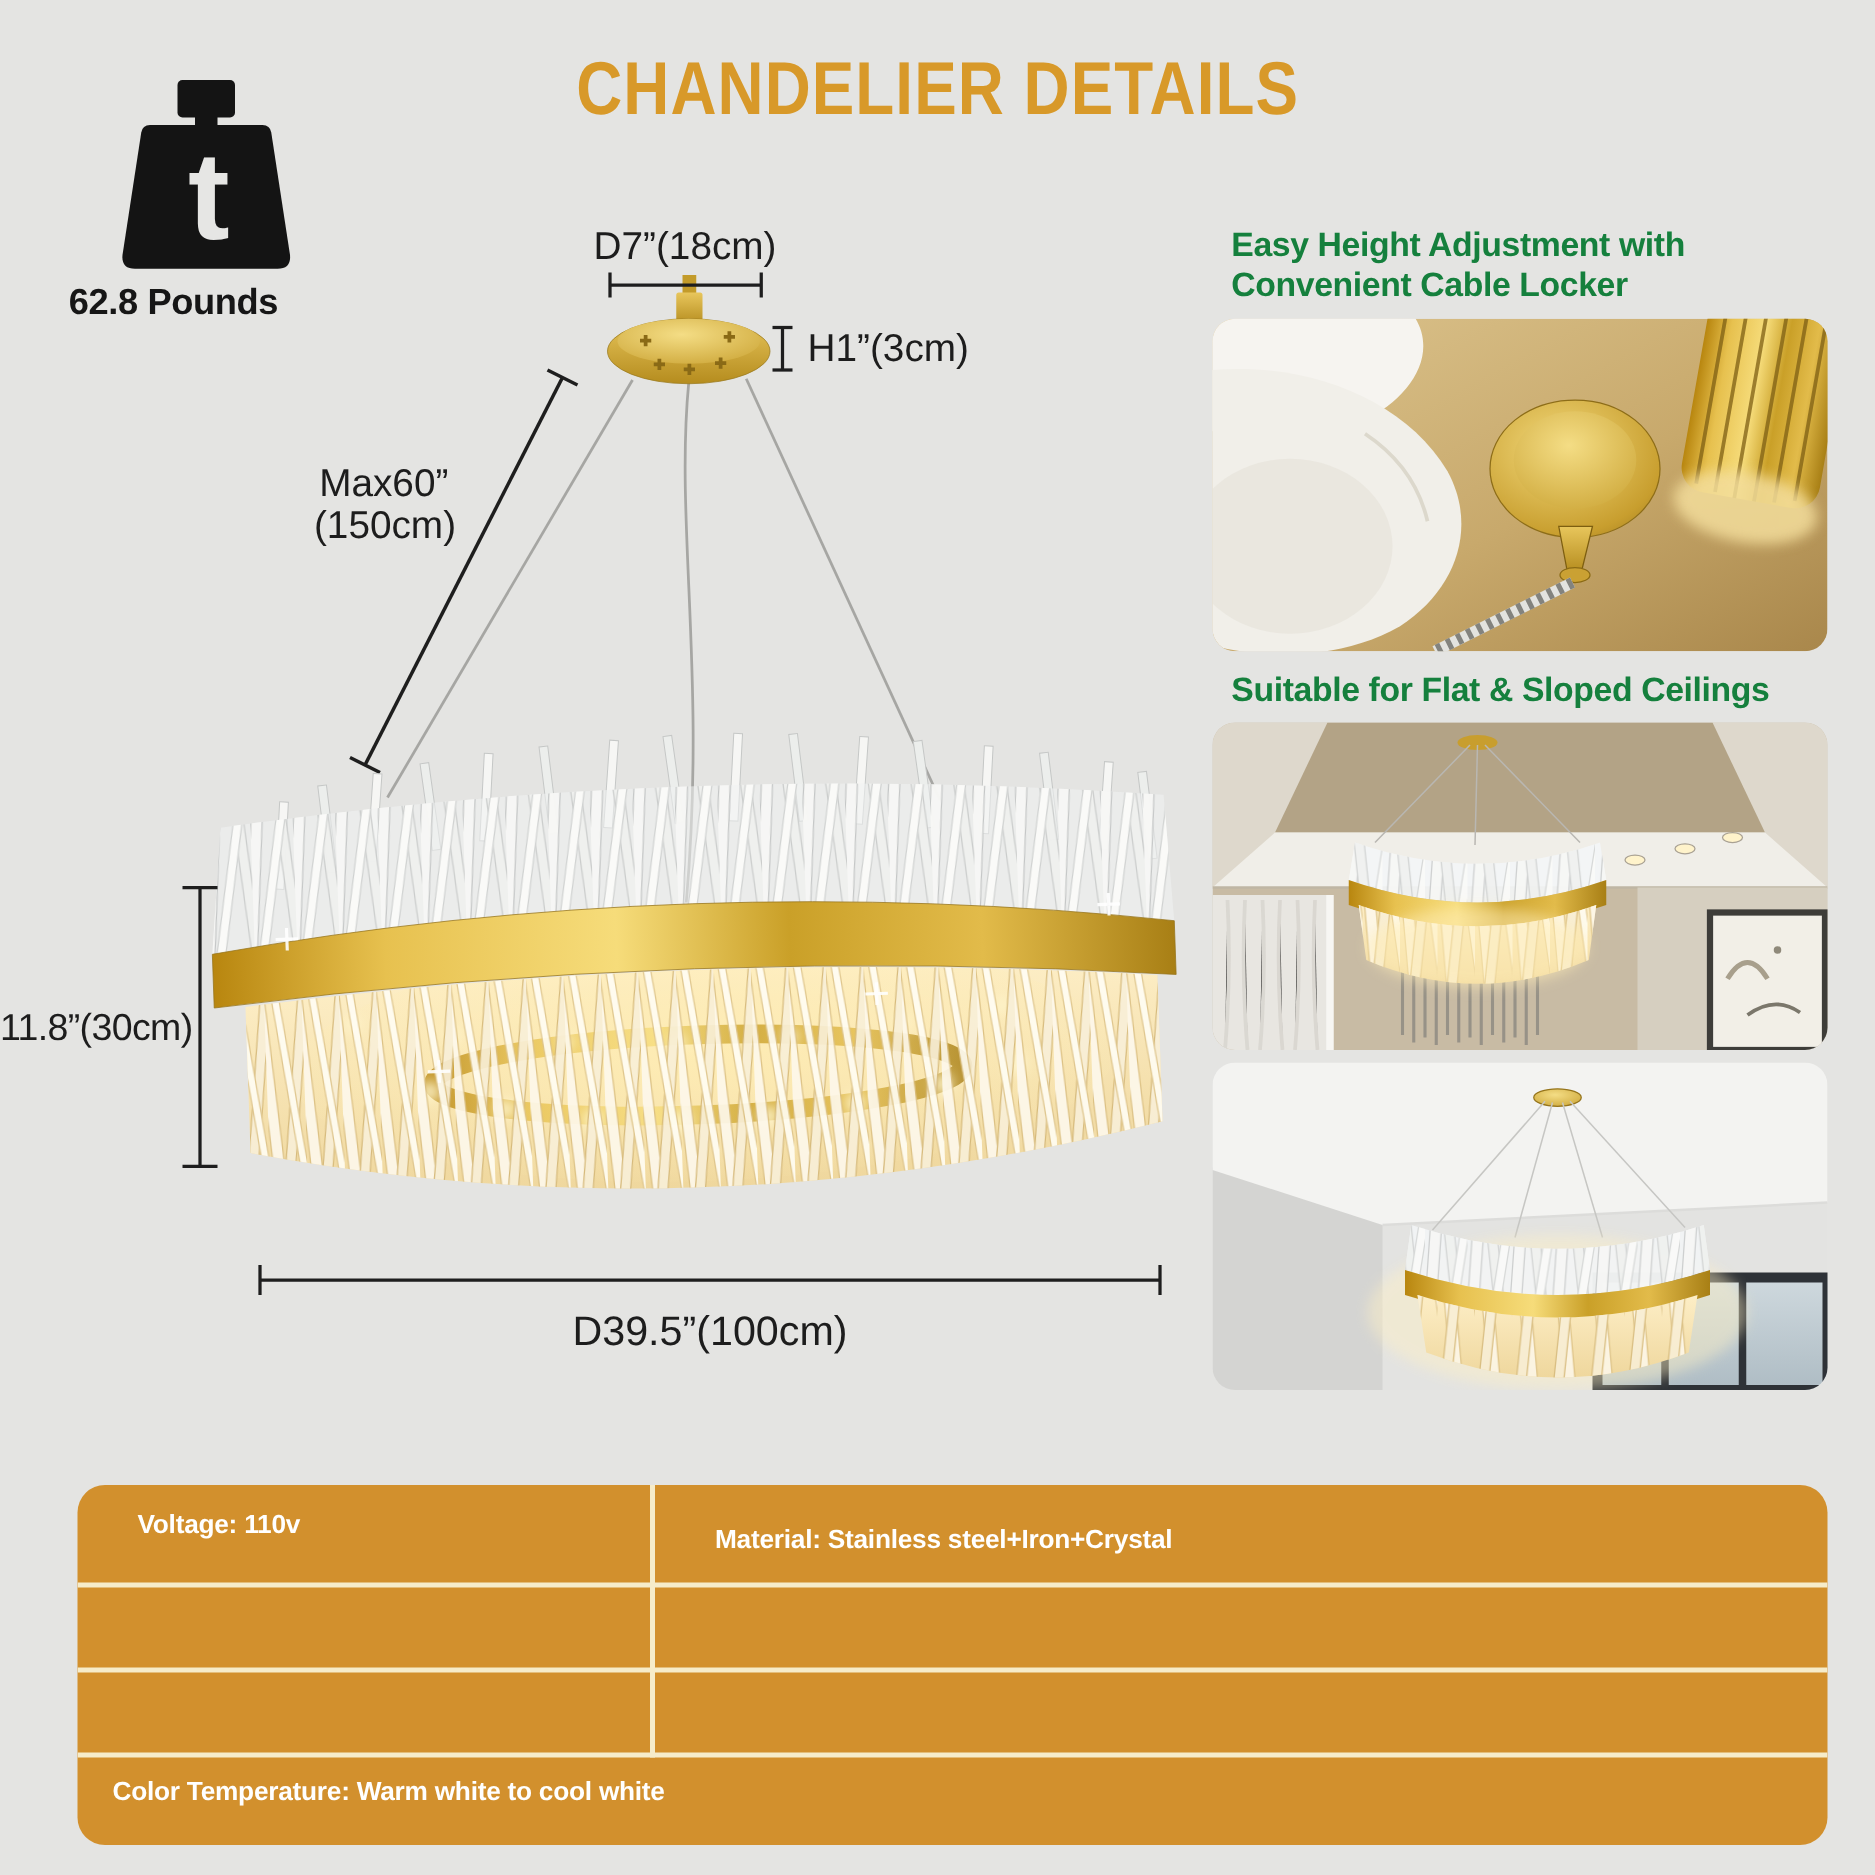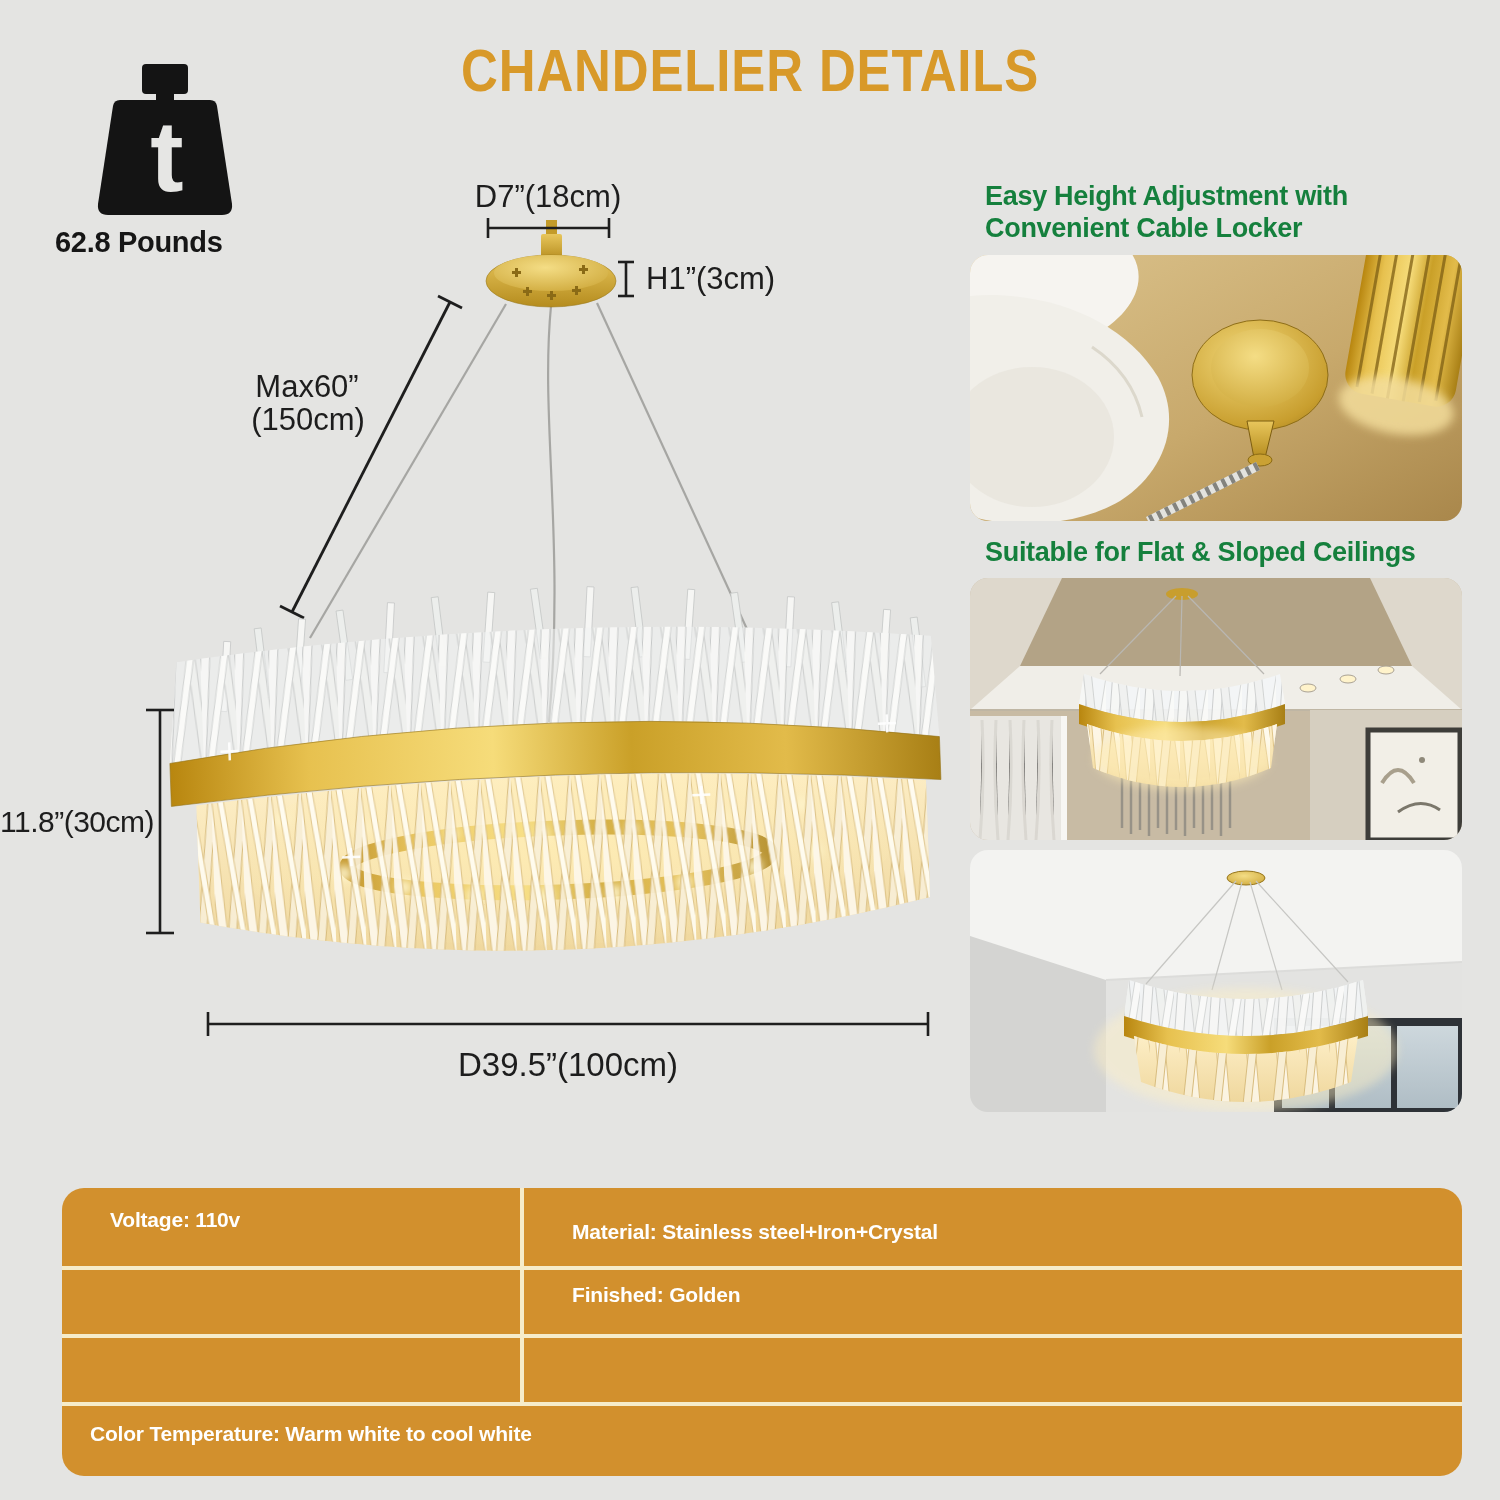--- a/index.html
+++ b/index.html
@@ -360,18 +360,17 @@
   </svg>
 
   <div class="spec-table">
     <div class="vdiv"></div>
     <div class="hdiv" style="top:78px"></div>
     <div class="hdiv" style="top:146px"></div>
     <div class="hdiv" style="top:214px"></div>
 
     <div class="spec-cell" style="left:48px;top:20px">Voltage: 110v</div>
     <div class="spec-cell" style="left:510px;top:32px">Material: Stainless steel+Iron+Crystal</div>
-    <div class="spec-cell" style="left:510px;top:95px">Finished: Golden</div>
     <div class="spec-cell" style="left:510px;top:163px"></div>
     <div class="spec-cell" style="left:28px;top:234px">Color Temperature: Warm white to cool white</div>
   </div>
 
 </div>
 
 </body></html>

